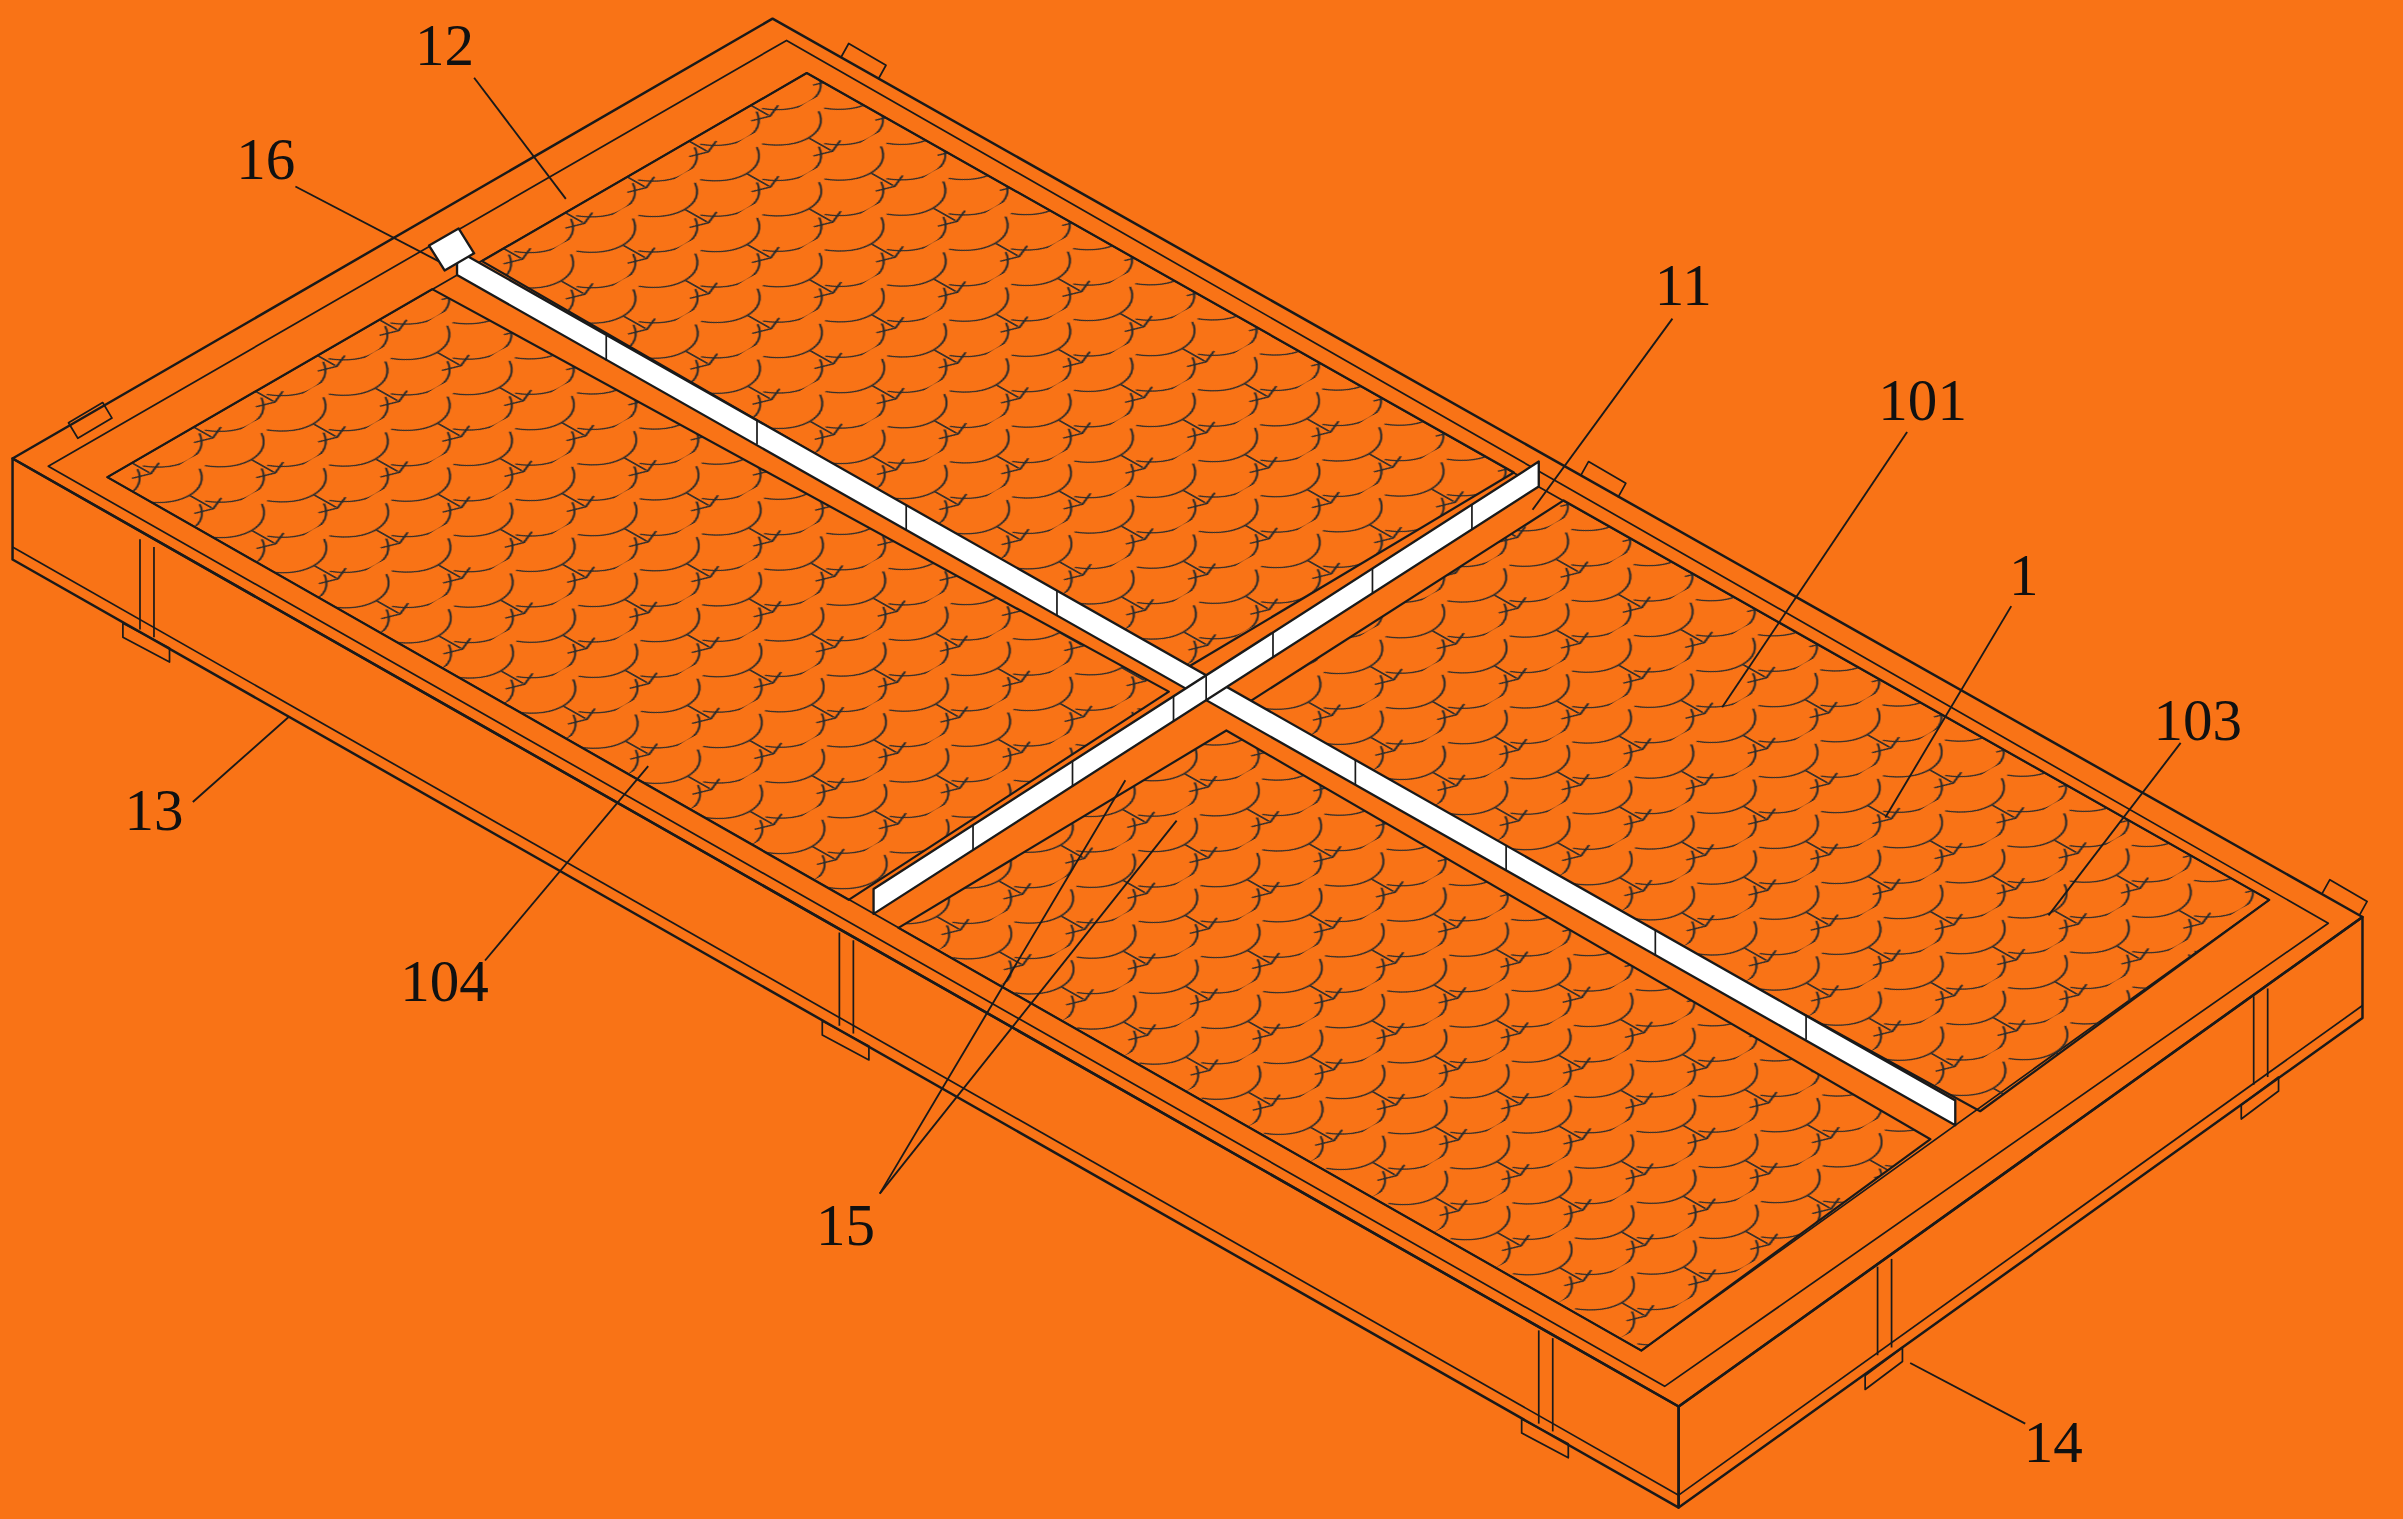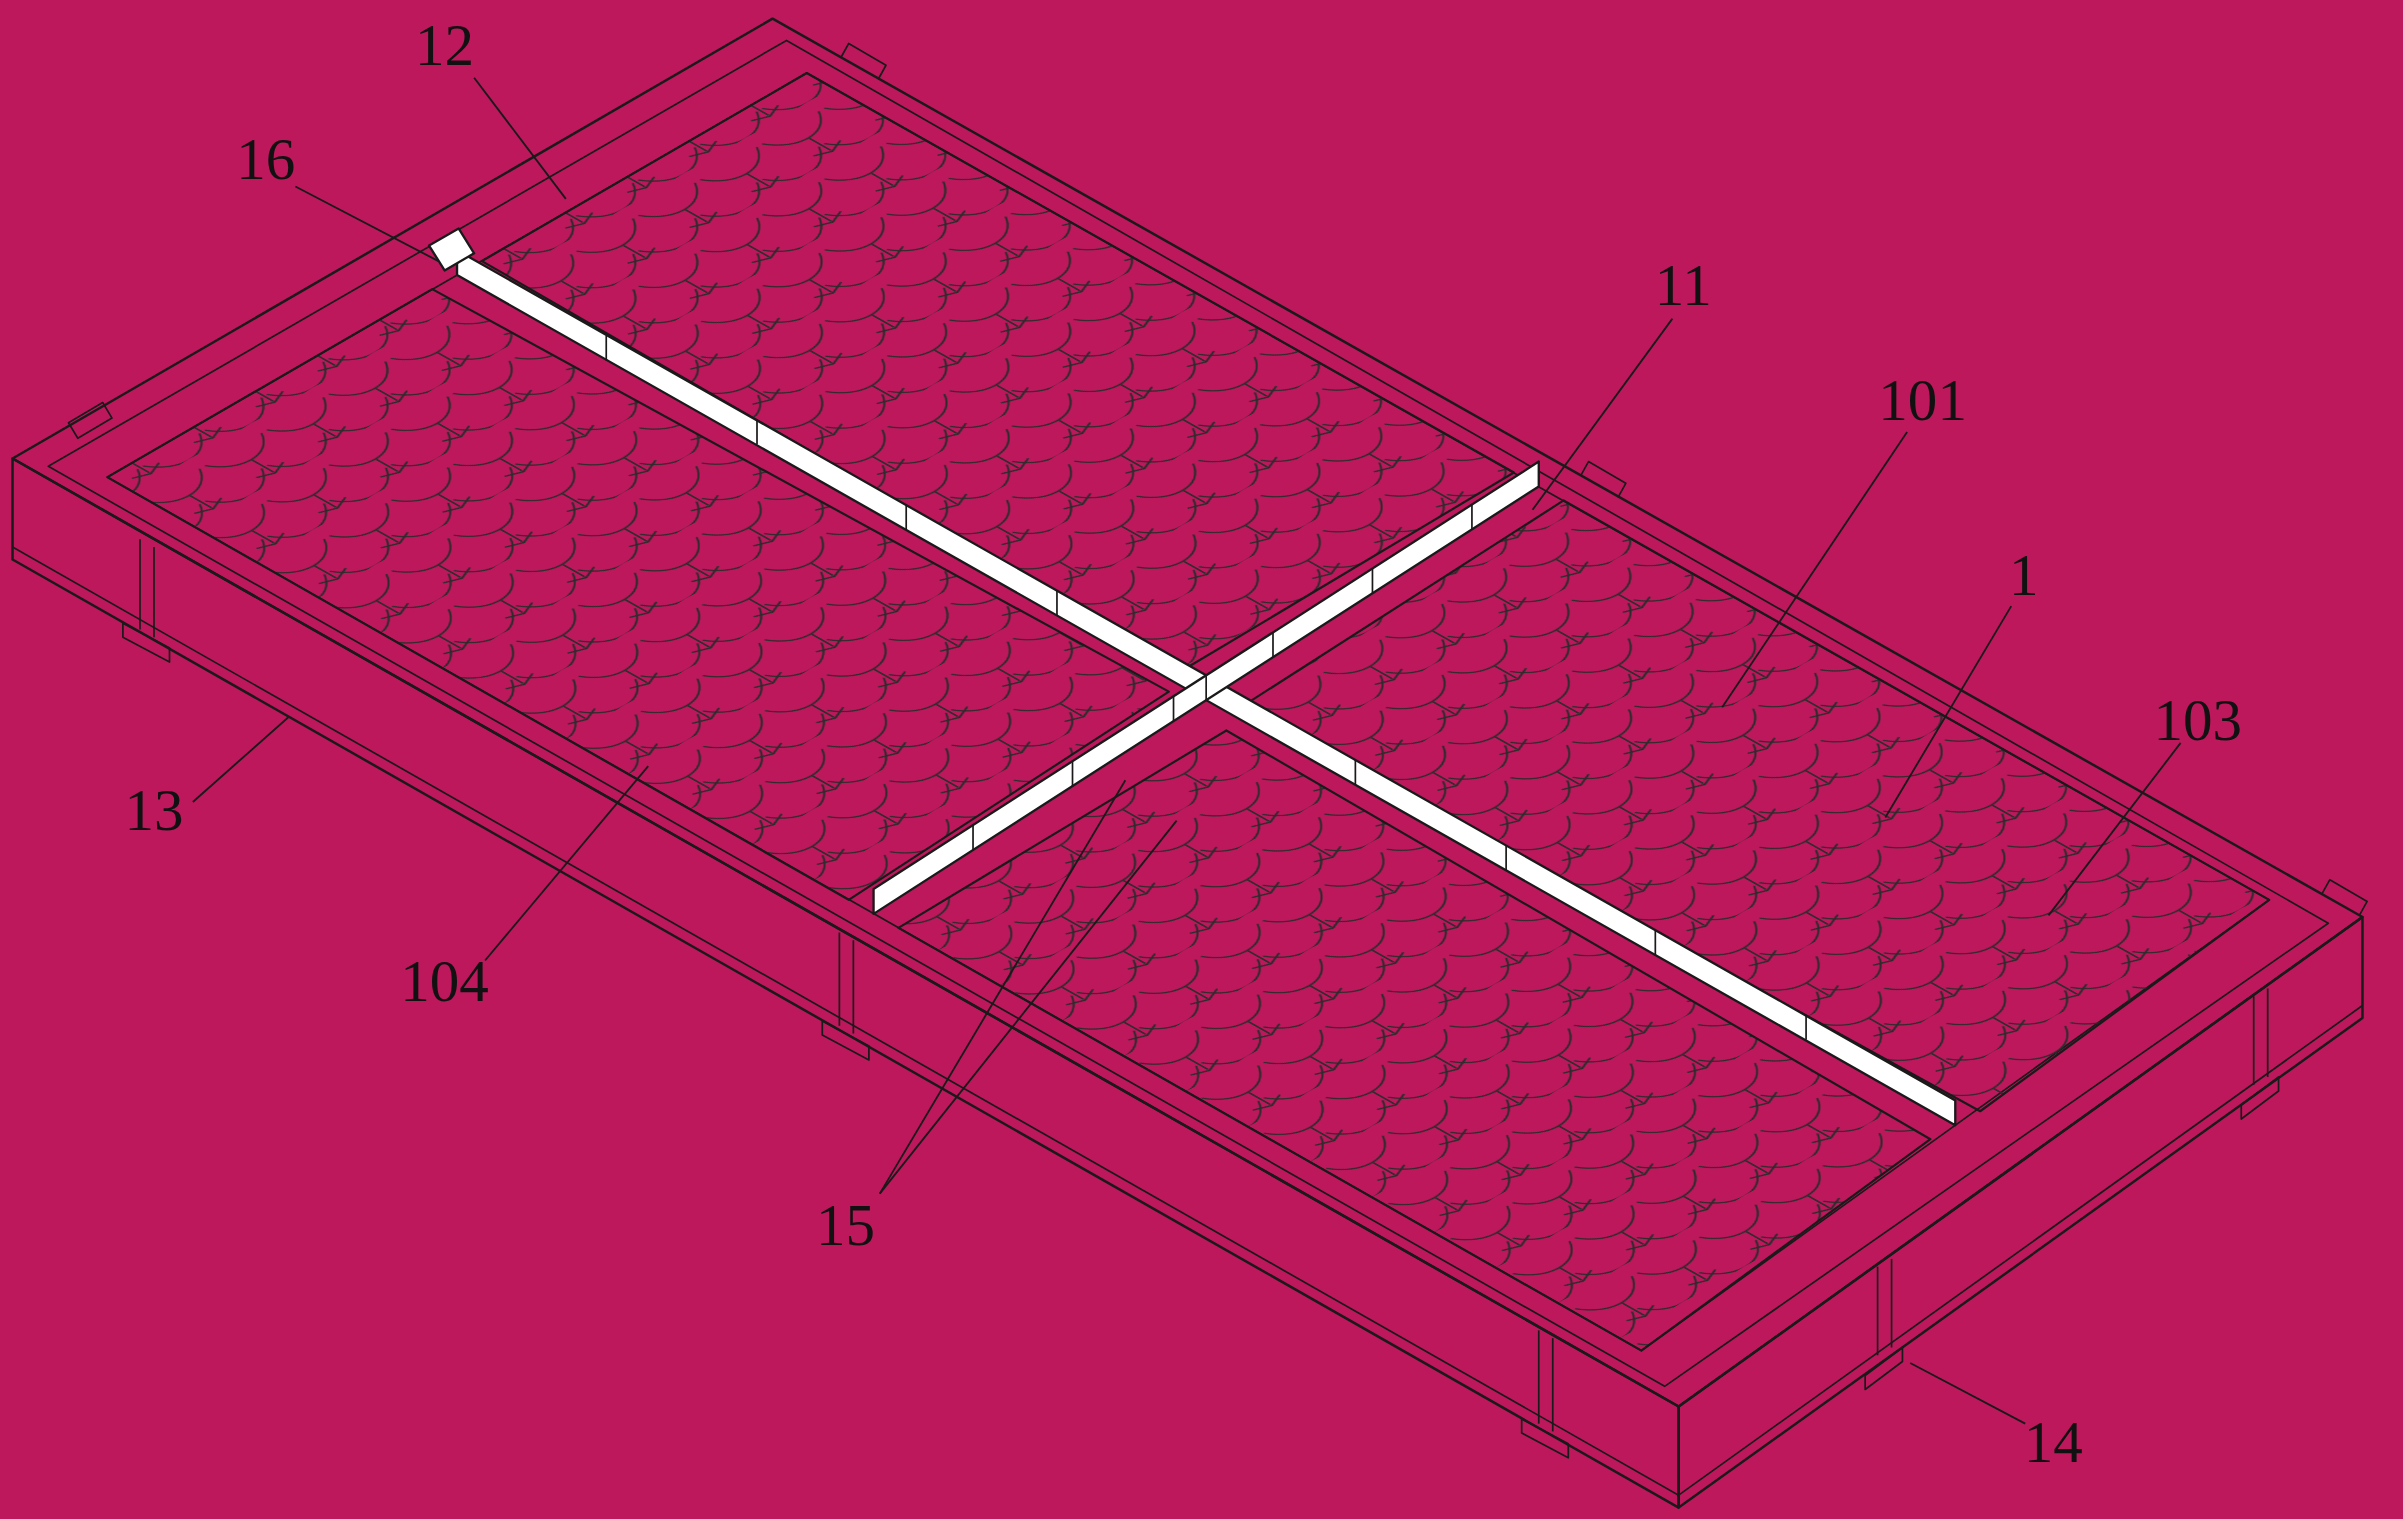--- a/index.html
+++ b/index.html
@@ -1,19 +1,19 @@
 <!DOCTYPE html>
 <html><head>
 <meta charset="utf-8">
 <style>
   html,body{margin:0;padding:0;background:#ffffff;}
   .page{
     position:relative;
     width:2403px;height:1520px;
-    background:#be185d;
+    background:#f97316;
     overflow:hidden;
     font-family:"Liberation Serif","DejaVu Serif",serif;
   }
   svg{display:block;}
   .outline{fill:none;stroke:#1a1a1a;stroke-width:1.6;stroke-linejoin:round;}
   .thin{fill:none;stroke:#1a1a1a;stroke-width:1.1;stroke-linejoin:round;}
   .wall{fill:#ffffff;stroke:#1a1a1a;stroke-width:1.5;stroke-linejoin:round;}
   .quad{fill:url(#tex);stroke:#1a1a1a;stroke-width:1.4;stroke-linejoin:round;}
   .leader{stroke:#1a1a1a;stroke-width:1.2;fill:none;}
   .ref-label{font-size:38px;fill:#111111;text-anchor:middle;}

